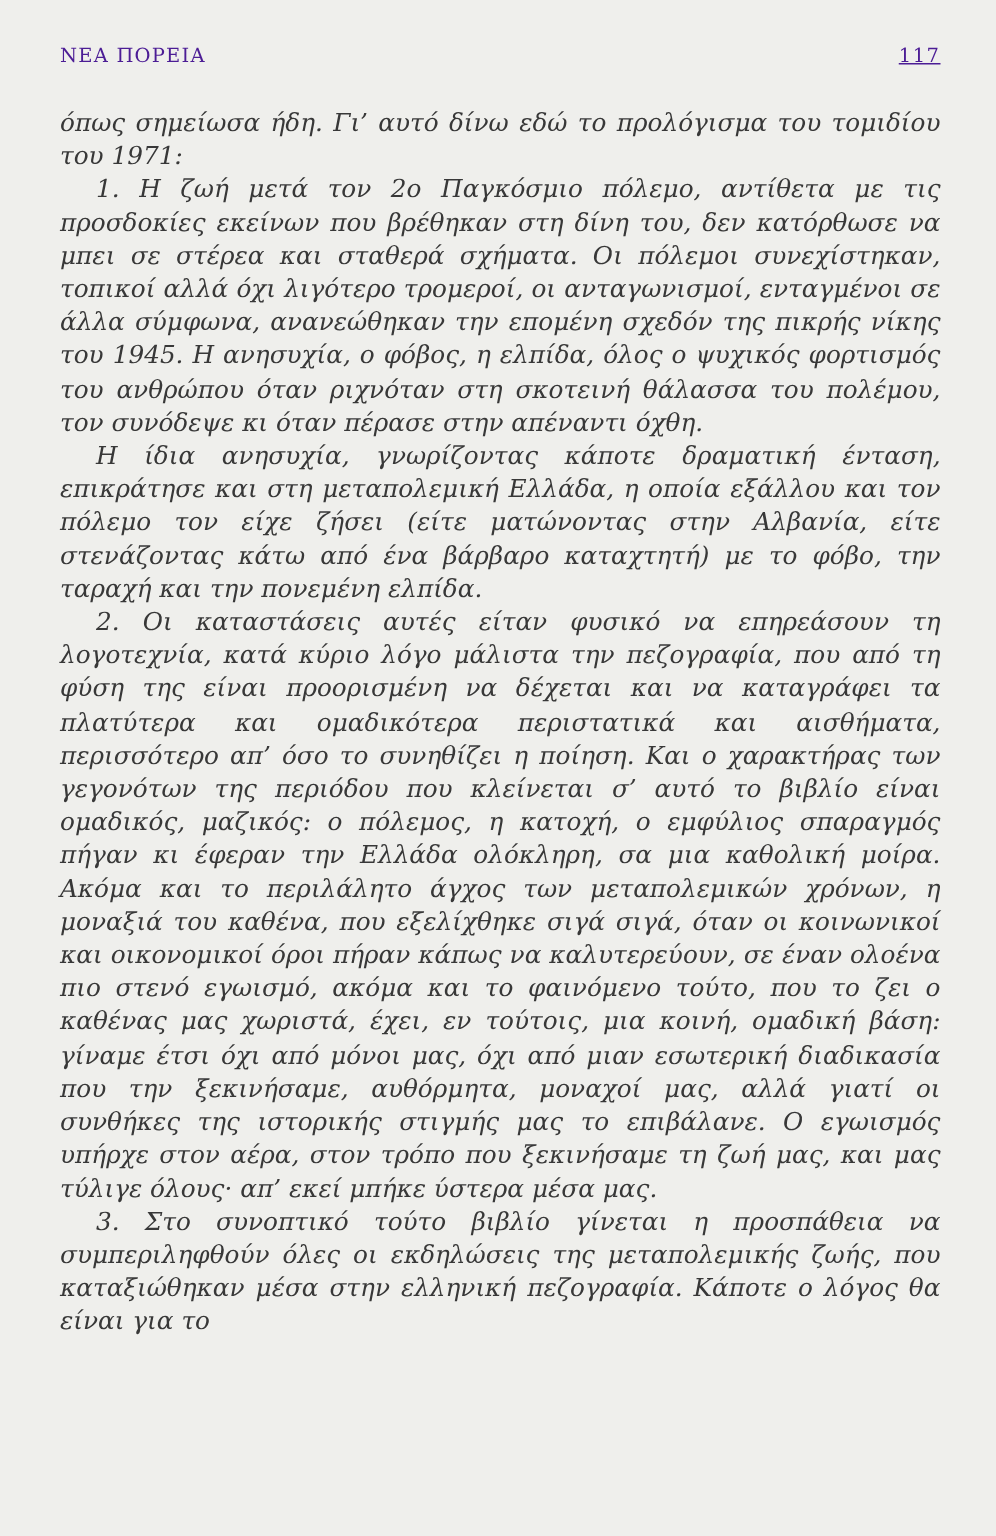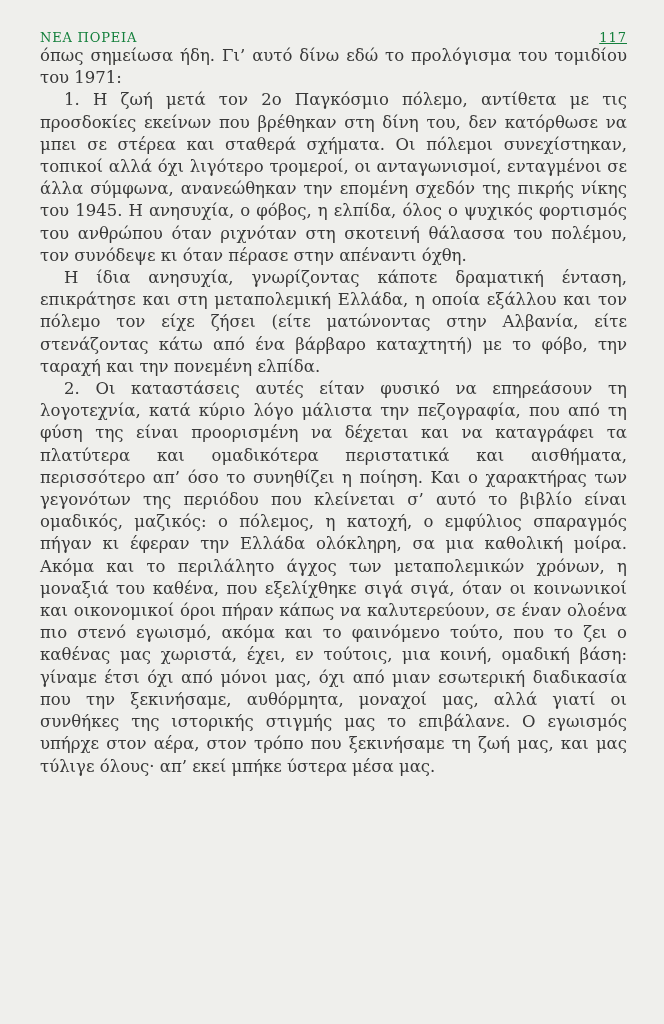--- a/index.html
+++ b/index.html
@@ -21,48 +21,51 @@
     padding: 30px 37px 0 40px;
     background: linear-gradient(90deg, #fbfbf9 0%, #fcfcfa 70%, #f3f2ef 97%, #ececе9 100%);
     color: #3b3b3b;
   }
   .page-header {
     display: flex;
     justify-content: space-between;
     align-items: center;
     font-size: 13px;
     letter-spacing: 0.8px;
-    color: #15803d;
+    color: #4c1d95;
+    margin-bottom: 26px;
   }
   .page-header .pagenum {
     letter-spacing: 1px;
     text-decoration: underline;
   }
   .page-body {
     font-size: 16.5px;
     line-height: 22.2px;
     color: #383838;
   }
   .para {
     margin: 0;
     text-align: justify;
     text-justify: inter-word;
+    font-style: italic;
   }
   .para.indent {
     text-indent: 24px;
   }
 </style>
 </head>
 <body>
 
 <div class="page">
   <header class="page-header">
     <span class="journal">ΝΕΑ ΠΟΡΕΙΑ</span>
     <span class="pagenum">117</span>
   </header>
 
   <main class="page-body">
     <p class="para no-indent">όπως σημείωσα ήδη. Γι’ αυτό δίνω εδώ το προλόγισμα του τομιδίου του 1971:</p>
     <p class="para indent">1. Η ζωή μετά τον 2ο Παγκόσμιο πόλεμο, αντίθετα με τις προσδοκίες εκείνων που βρέθηκαν στη δίνη του, δεν κατόρθωσε να μπει σε στέρεα και σταθερά σχήματα. Οι πόλεμοι συνεχίστηκαν, τοπικοί αλλά όχι λιγότερο τρομεροί, οι ανταγωνισμοί, ενταγμένοι σε άλλα σύμφωνα, ανανεώθηκαν την επομένη σχεδόν της πικρής νίκης του 1945. Η ανησυχία, ο φόβος, η ελπίδα, όλος ο ψυχικός φορτισμός του ανθρώπου όταν ριχνόταν στη σκοτεινή θάλασσα του πολέμου, τον συνόδεψε κι όταν πέρασε στην απέναντι όχθη.</p>
     <p class="para indent">Η ίδια ανησυχία, γνωρίζοντας κάποτε δραματική ένταση, επικράτησε και στη μεταπολεμική Ελλάδα, η οποία εξάλλου και τον πόλεμο τον είχε ζήσει (είτε ματώνοντας στην Αλβανία, είτε στενάζοντας κάτω από ένα βάρβαρο καταχτητή) με το φόβο, την ταραχή και την πονεμένη ελπίδα.</p>
     <p class="para indent">2. Οι καταστάσεις αυτές είταν φυσικό να επηρεάσουν τη λογοτεχνία, κατά κύριο λόγο μάλιστα την πεζογραφία, που από τη φύση της είναι προορισμένη να δέχεται και να καταγράφει τα πλατύτερα και ομαδικότερα περιστατικά και αισθήματα, περισσότερο απ’ όσο το συνηθίζει η ποίηση. Και ο χαρακτήρας των γεγονότων της περιόδου που κλείνεται σ’ αυτό το βιβλίο είναι ομαδικός, μαζικός: ο πόλεμος, η κατοχή, ο εμφύλιος σπαραγμός πήγαν κι έφεραν την Ελλάδα ολόκληρη, σα μια καθολική μοίρα. Ακόμα και το περιλάλητο άγχος των μεταπολεμικών χρόνων, η μοναξιά του καθένα, που εξελίχθηκε σιγά σιγά, όταν οι κοινωνικοί και οικονομικοί όροι πήραν κάπως να καλυτερεύουν, σε έναν ολοένα πιο στενό εγωισμό, ακόμα και το φαινόμενο τούτο, που το ζει ο καθένας μας χωριστά, έχει, εν τούτοις, μια κοινή, ομαδική βάση: γίναμε έτσι όχι από μόνοι μας, όχι από μιαν εσωτερική διαδικασία που την ξεκινήσαμε, αυθόρμητα, μοναχοί μας, αλλά γιατί οι συνθήκες της ιστορικής στιγμής μας το επιβάλανε. Ο εγωισμός υπήρχε στον αέρα, στον τρόπο που ξεκινήσαμε τη ζωή μας, και μας τύλιγε όλους· απ’ εκεί μπήκε ύστερα μέσα μας.</p>
+    <p class="para indent">3. Στο συνοπτικό τούτο βιβλίο γίνεται η προσπάθεια να συμπεριληφθούν όλες οι εκδηλώσεις της μεταπολεμικής ζωής, που καταξιώθηκαν μέσα στην ελληνική πεζογραφία. Κάποτε ο λόγος θα είναι για το</p>
   </main>
 </div>
 
 </body></html>

